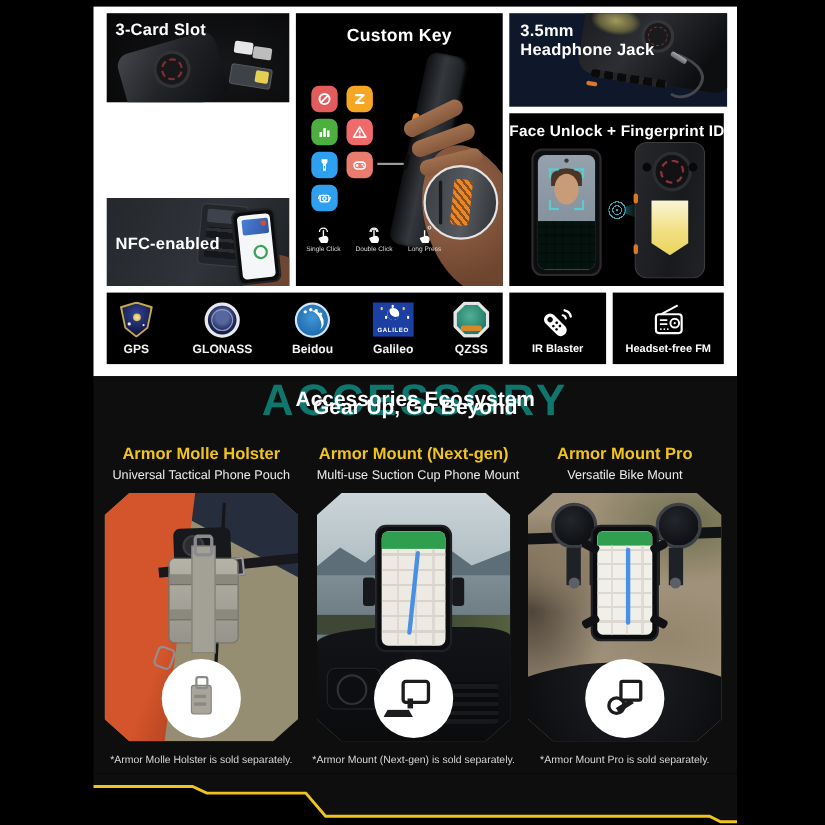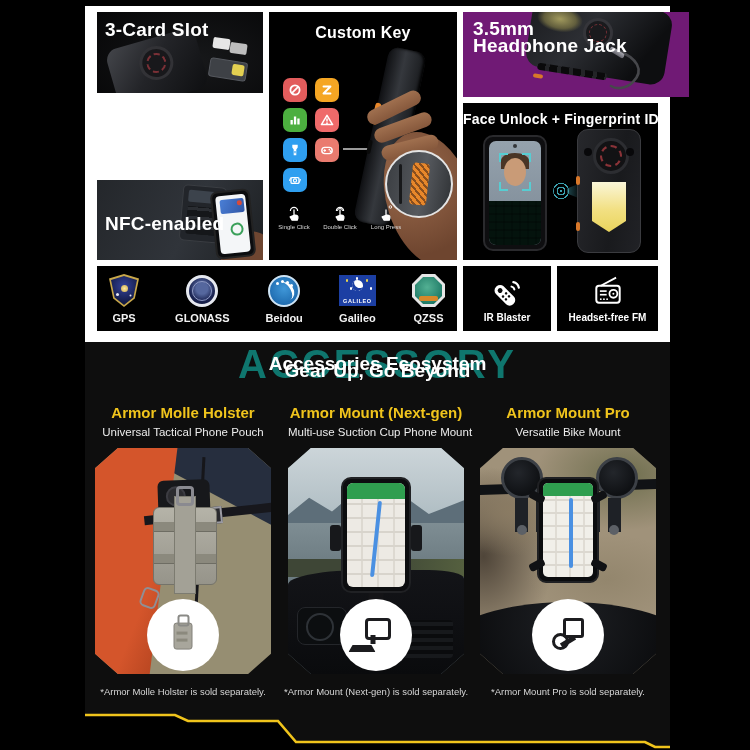--- a/index.html
+++ b/index.html
@@ -1,21 +1,21 @@
 <!DOCTYPE html>
 <html><head>
 <meta charset="utf-8">
 <style>
   html,body{margin:0;padding:0;background:#000;}
   .page{position:relative;width:750px;height:750px;background:#000;overflow:hidden;
         font-family:"Liberation Sans", sans-serif;}
   
   .white-band{position:absolute;left:85px;top:6px;width:585px;height:336px;background:#fff;}
   .panel{position:absolute;background:#000;overflow:hidden;}
-  .p-title{position:absolute;color:#fff;font-weight:700;font-size:19px;letter-spacing:.2px;z-index:6;}
+  .p-title{position:absolute;color:#fff;font-weight:700;font-size:15px;letter-spacing:.2px;z-index:6;}
   
   .p1{left:12px;top:6px;width:166px;height:81px;background:radial-gradient(140px 80px at 60% 60%,#17181a,#050506);}
   .p1 .phone{position:absolute;left:14px;top:26px;width:92px;height:62px;border-radius:12px;
       transform:rotate(-16deg);background:linear-gradient(135deg,#44464b,#232428 45%,#0e0f11);}
   .p1 .cam{position:absolute;left:30px;top:8px;width:28px;height:28px;border-radius:50%;
       background:#18181b;border:3px solid #323236;}
   .p1 .cam::after{content:"";position:absolute;inset:4px;border-radius:50%;border:2px dashed #7a3036;}
   .p1 .sima{position:absolute;left:116px;top:26px;width:17px;height:11px;background:#e6e6e6;border-radius:2px;transform:rotate(8deg);}
   .p1 .simb{position:absolute;left:133px;top:31px;width:17px;height:11px;background:#bdbdbd;border-radius:2px;transform:rotate(8deg);}
   .p1 .tray{position:absolute;left:112px;top:48px;width:36px;height:17px;background:#3e4146;border:1px solid #55585e;border-radius:3px;transform:rotate(9deg);}
@@ -70,21 +70,21 @@
   .ck-f3{left:112px;top:128px;width:58px;height:15px;transform:rotate(-14deg);}
   .ck-mag{position:absolute;left:116px;top:138px;width:64px;height:64px;border-radius:50%;border:2px solid #e4e4e4;
       background:linear-gradient(100deg,#3a3d41,#56595e 55%,#2e3134);z-index:5;}
   .ck-mag .stripe{position:absolute;left:24px;top:11px;width:17px;height:42px;border-radius:4px;transform:rotate(6deg);
       background:repeating-linear-gradient(45deg,#e8872a 0 3px,#8a4f1e 3px 5px);}
   .ck-mag .edge{position:absolute;left:12px;top:12px;width:3px;height:40px;background:#17181a;border-radius:2px;}
   .ck-gestures{position:absolute;left:6px;top:192px;width:130px;display:flex;gap:8px;z-index:6;}
   .ck-g{width:38px;display:flex;flex-direction:column;align-items:center;}
   .ck-g .lbl{margin-top:2px;font-size:6px;color:#d8d8d8;white-space:nowrap;}
   
-  .p5{left:378px;top:6px;width:226px;height:85px;background:#701a75;}
+  .p5{left:378px;top:6px;width:198px;height:85px;background:#0f172a;}
   .p5 .title{left:10px;top:8px;line-height:17px;}
   .p5 .slab{position:absolute;left:66px;top:-10px;width:140px;height:74px;border-radius:14px;transform:rotate(9deg);
       background:linear-gradient(120deg,#1a1b1e,#2c2e33 40%,#0d0e10 80%);}
   .p5 .glow{position:absolute;left:74px;top:-6px;width:46px;height:26px;border-radius:8px;transform:rotate(9deg);
       background:radial-gradient(closest-side,#b7ae66,#6d6840 70%,transparent);opacity:.85;}
   .p5 .cam{position:absolute;left:120px;top:6px;width:24px;height:24px;border-radius:50%;background:#1a1a1d;border:3px solid #35353a;transform:rotate(9deg);}
   .p5 .cam::after{content:"";position:absolute;inset:3px;border-radius:50%;border:1.5px dashed #7a3036;}
   .p5 .ports{position:absolute;left:74px;top:56px;width:70px;height:7px;border-radius:3px;transform:rotate(9deg);
       background:repeating-linear-gradient(90deg,#0a0a0b 0 8px,#232427 8px 12px);}
   .p5 .accent{position:absolute;left:70px;top:62px;width:10px;height:4px;background:#d8782a;border-radius:2px;transform:rotate(9deg);}

